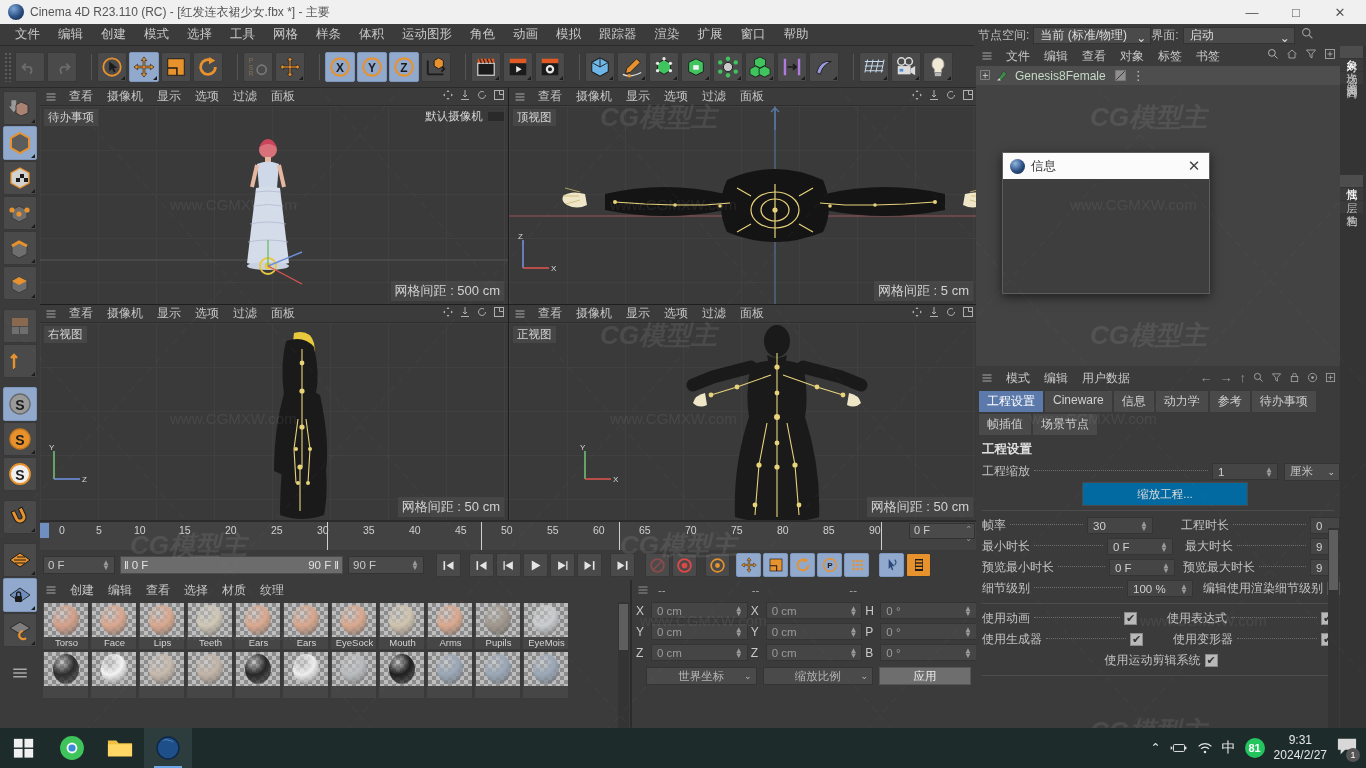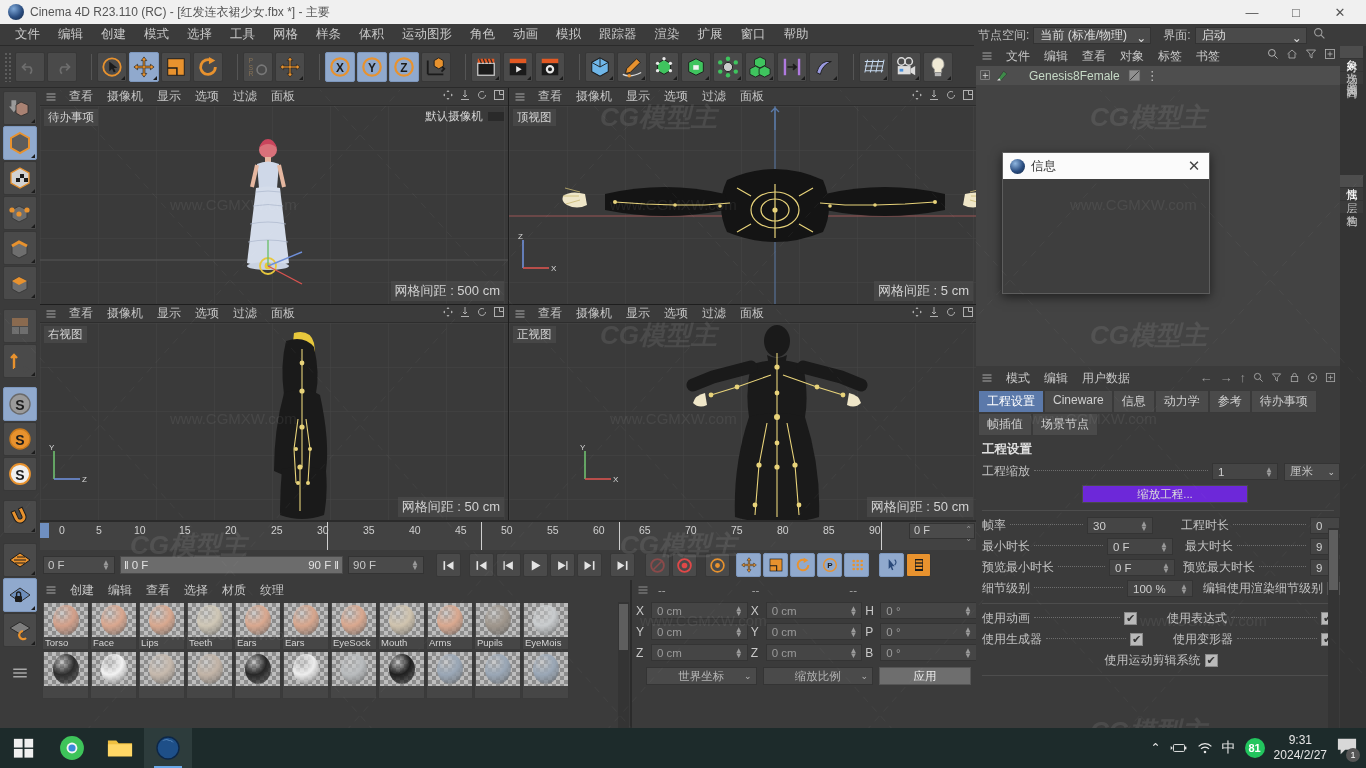--- a/index.html
+++ b/index.html
@@ -112,21 +112,21 @@
              flex-wrap:wrap; gap:1px; overflow:hidden; align-content:flex-start;}
   .matcell { width:47px; height:48px; background:#464646; border:1px solid #3a3a3a;
              display:flex; flex-direction:column; align-items:center; }
   .matsphere { width:44px;height:34px; display:flex; align-items:center; justify-content:center;
      background-image:
       linear-gradient(45deg,#8c8c8c 25%,transparent 25%,transparent 75%,#8c8c8c 75%),
       linear-gradient(45deg,#8c8c8c 25%,#bdbdbd 25%,#bdbdbd 75%,#8c8c8c 75%);
      background-size:8px 8px; background-position:0 0,4px 4px; }
   .matball { width:26px;height:30px;border-radius:50%; }
   .matname { font-size:9.5px; color:#d5d5d5; width:45px; overflow:hidden; white-space:nowrap;
-             text-align:left; padding-left:2px; line-height:12px;}
+             text-align:center; padding-left:2px; line-height:12px;}
 
   
   .coord { position:absolute; left:632px; top:580px; width:345px; bottom:36px; background:#3b3b3b;}
   .coordhdr { height:20px; display:flex; align-items:center; padding-left:4px; gap:8px;
               font-size:11.5px; color:#a9a9a9;}
   .crow { display:flex; align-items:center; height:21px; padding-left:4px; gap:3px;}
   .clbl { width:12px; color:#c9c9c9; font-size:12px;}
   .cfield { height:17px; background:#454545; border:1px solid #343434; flex:1;
             display:flex;align-items:center;padding:0 2px 0 5px;color:#9a9a9a;font-size:11.5px;}
   .csel { height:18px; background:#4a4a4a;border:1px solid #343434; display:flex;align-items:center;
@@ -137,40 +137,40 @@
   
   .rightcol { position:absolute; right:26px; top:46px; width:364px; bottom:36px; background:#3b3b3b;}
   .objmgr { position:absolute; left:0;right:0;top:0;height:320px; background:#3b3b3b;}
   .om-bar { height:20px; display:flex; align-items:center; padding-left:4px; font-size:12px;
             position:relative;}
   .om-bar .mi{padding:0 7px;color:#c7c7c7;}
   .om-icons{position:absolute;right:4px;top:2px;display:flex;gap:7px;align-items:center;}
   .om-body{position:absolute;left:0;right:0;top:20px;bottom:0;background:#434343;}
   .om-row{height:19px;display:flex;align-items:center;padding-left:4px;font-size:12px;
           background:#4e4e4e;}
-  .om-row .nm{color:#c6d9c6;margin-left:19px;}
+  .om-row .nm{color:#c6d9c6;margin-left:5px;}
 
   .attrmgr{position:absolute;left:0;right:0;top:322px;bottom:0;background:#3b3b3b;}
   .am-bar{height:20px;display:flex;align-items:center;padding-left:4px;font-size:12px;position:relative;}
   .am-bar .mi{padding:0 7px;color:#c7c7c7;}
   .am-icons{position:absolute;right:4px;top:2px;display:flex;gap:7px;align-items:center;}
   .am-obj{height:22px;display:flex;align-items:center;gap:6px;padding-left:6px;font-size:12.5px;
           border-bottom:1px solid #333;}
   .tabstrip{display:flex;flex-wrap:wrap;padding:2px 2px 0 2px;gap:0;}
   .atab{padding:2px 8px;font-size:12px;color:#cfcfcf;background:#4a4a4a;border:1px solid #3a3a3a;}
   .atab.sel{background:#5b79aa;color:#fff;}
   .sectitle{font-size:12.5px;color:#e0e0e0;font-weight:bold;padding:5px 0 3px 6px;}
   .prow{display:flex;align-items:center;height:21px;font-size:12px;padding-left:6px;justify-content:center;}
   .plab{color:#c2c2c2;white-space:nowrap;}
   .dots{flex:1;border-bottom:1px dotted #6d6d6d;margin:0 4px 3px 4px;min-width:6px;}
   .pfield{height:17px;background:#454545;border:1px solid #343434;display:flex;align-items:center;
           padding:0 2px 0 5px;color:#cfcfcf;font-size:11.5px;}
   .psel{height:18px;background:#4a4a4a;border:1px solid #343434;display:flex;align-items:center;
         padding:0 14px 0 5px;color:#c9c9c9;font-size:11.5px;position:relative;}
-  .pbtnwide{height:18px;background:#6d28d9;border:1px solid #4a4a4a;display:flex;align-items:center;
+  .pbtnwide{height:24px;background:#0369a1;border:1px solid #4a4a4a;display:flex;align-items:center;
             justify-content:center;color:#dcdcdc;font-size:11.5px;}
   .chk{width:13px;height:13px;background:#b9b9b9;border:1px solid #8a8a8a;display:flex;
        align-items:center;justify-content:center;color:#333;font-size:11px;line-height:11px;}
   .chk.empty{background:#3f3f3f;border-color:#555;}
   .hr{height:1px;background:#4d4d4d;margin:4px 6px;}
 
   
   .vtabs{position:absolute;right:0;top:46px;width:26px;bottom:36px;background:#343434;}
   .vtab{writing-mode:vertical-rl;text-orientation:upright;font-size:11px;color:#c0c0c0;
         padding:6px 4px;letter-spacing:-1px;background:#3b3b3b;margin-bottom:1px;
@@ -245,21 +245,21 @@
     <div class="mi">窗口</div>
     <div class="mi">帮助</div>
   </div>
 
   <div class="nsrow">
     <span class="nslabel">节点空间:</span>
     <div class="nssel">
       <span>当前 (标准/物理)</span>
       <span class="cv">⌄</span>
     </div>
-    <span class="nslabel" style="margin-left:12px">界面:</span>
+    <span class="nslabel" style="">界面:</span>
     <div class="nssel" style="min-width:112px">
       <span>启动</span>
       <span class="cv">⌄</span>
     </div>
     <span class="srchicon">
       <svg width="13" height="13" viewBox="0 0 16 16">
           <circle cx="6.5" cy="6.5" r="4.5" fill="none" stroke="#bbb" stroke-width="1.3"></circle>
           <line x1="10" y1="10" x2="14" y2="14" stroke="#bbb" stroke-width="1.3"></line>
         </svg>
     </span>

